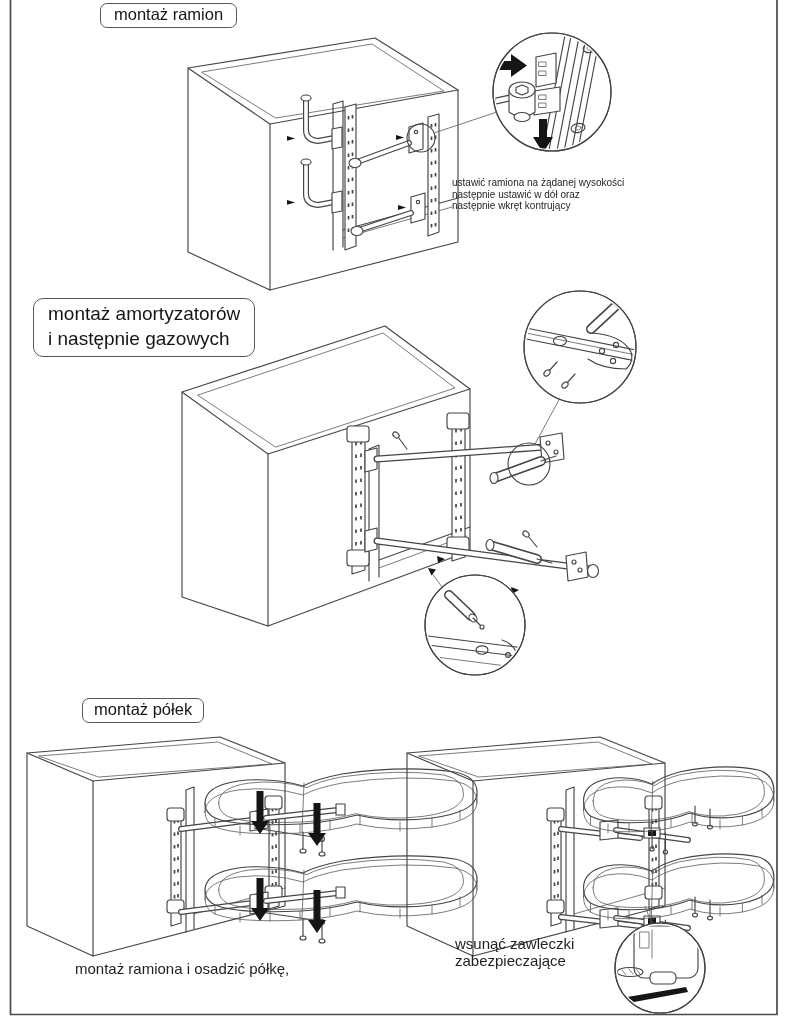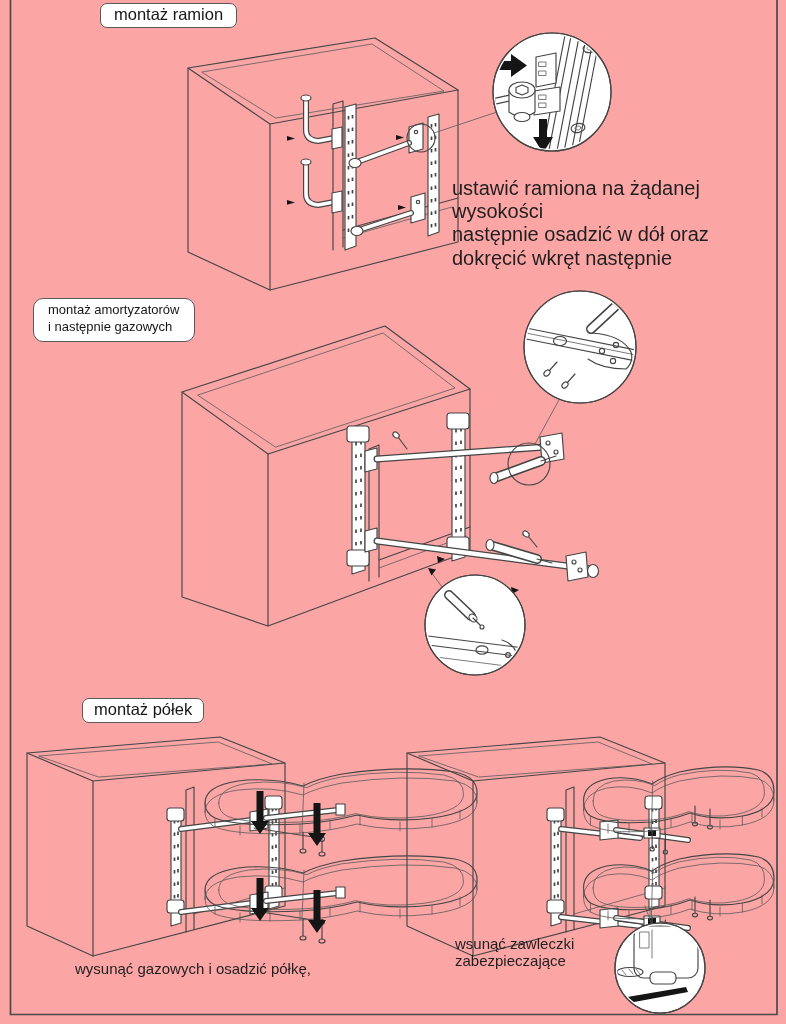--- a/index.html
+++ b/index.html
@@ -1,24 +1,24 @@
 <!DOCTYPE html>
 <html><head>
 <meta charset="utf-8">
 <style>
   html,body{margin:0;padding:0;background:#e8e8e8;}
-  #page{position:relative;width:786px;height:1024px;background:#fca5a5;overflow:hidden;
+  #page{position:relative;width:786px;height:1024px;background:#ffffff;overflow:hidden;
         font-family:"Liberation Sans","DejaVu Sans",sans-serif;color:#1c1c1c;}
   #art{position:absolute;left:0;top:0;}
   .tbox{position:absolute;background:#fff;border:1.6px solid #5a5a5a;border-radius:7px;
         color:#161616;white-space:nowrap;}
   .t1{left:100px;top:3px;font-size:16.5px;padding:1px 13px 3px;}
-  .t2{left:33px;top:298px;font-size:13px;line-height:1.3;padding:3px 14px 5px;border-radius:10px;}
+  .t2{left:33px;top:298px;font-size:19px;line-height:1.3;padding:3px 14px 5px;border-radius:10px;}
   .t3{left:82px;top:698px;font-size:16.5px;padding:1px 11px 3px;text-align:center;}
-  .instr{position:absolute;font-size:20px;line-height:1.16;color:#1f1f1f;}
+  .instr{position:absolute;font-size:10px;line-height:1.16;color:#1f1f1f;}
   .i1{left:452px;top:177px;}
   .i2{left:75px;top:960px;font-size:15px;}
   .i3{left:455px;top:935px;font-size:15px;}
   
   .ln{fill:none;stroke:#454545;stroke-width:1.15;stroke-linejoin:round;stroke-linecap:round;vector-effect:non-scaling-stroke;}
   .thin{fill:none;stroke:#5a5a5a;stroke-width:0.8;stroke-linejoin:round;stroke-linecap:round;vector-effect:non-scaling-stroke;}
   .fw{fill:#fff;stroke:#454545;stroke-width:1.15;stroke-linejoin:round;}
   .perf{fill:none;stroke:#454545;stroke-width:1.7;stroke-dasharray:3.5 9;vector-effect:non-scaling-stroke;}
   .dark{fill:#151515;stroke:none;}
   .tb-o{fill:none;stroke:#454545;stroke-width:6;stroke-linecap:round;stroke-linejoin:round;}
@@ -320,34 +320,34 @@
     <circle cx="660" cy="968" r="45" fill="none" class="ln"></circle>
   </g>
 </svg>
 
   <div class="tbox t1">
     <span>montaż ramion</span>
   </div>
 
   <div class="instr i1">
     <div>ustawić ramiona na żądanej wysokości</div>
-    <div>następnie osadzić w dół oraz</div>
-    <div>dokręcić wkręt następnie</div>
+    <div>następnie ustawić w dół oraz</div>
+    <div>następnie wkręt kontrujący</div>
   </div>
 
   <div class="tbox t2">
     <div>montaż amortyzatorów</div>
     <div>i następnie gazowych</div>
   </div>
 
   <div class="tbox t3">
     <span>montaż półek</span>
   </div>
 
   <div class="instr i2">
-    <div>wysunąć gazowych i osadzić półkę,</div>
+    <div>montaż ramiona i osadzić półkę,</div>
   </div>
 
   <div class="instr i3">
     <div>wsunąć zawleczki</div>
     <div>zabezpieczające</div>
   </div>
 </div>
 
 </body></html>

